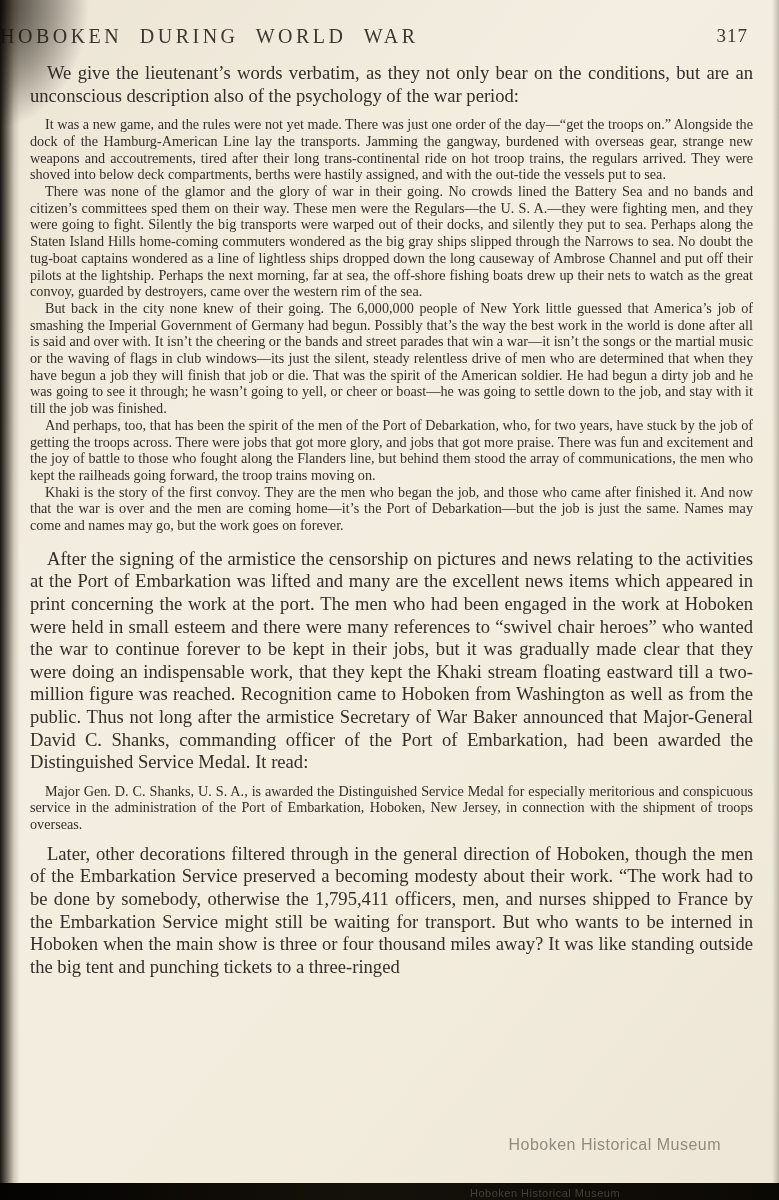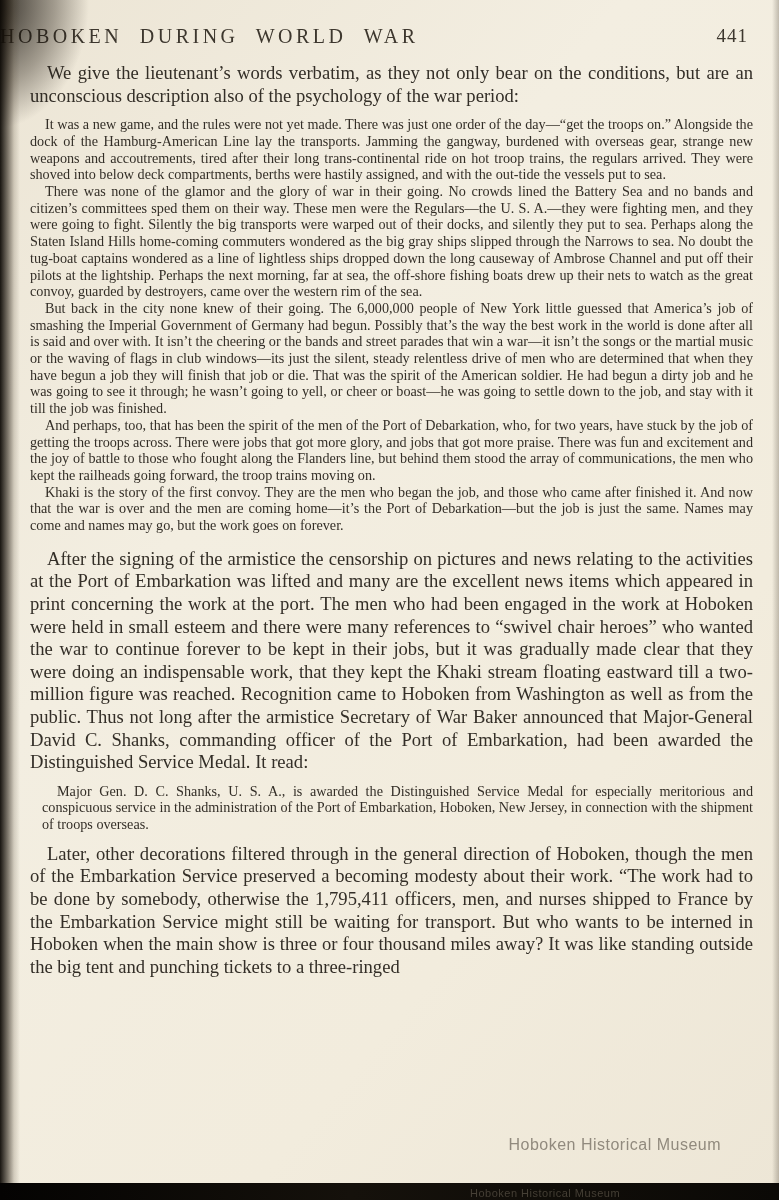--- a/index.html
+++ b/index.html
@@ -62,21 +62,21 @@
   }
   .quote-block { margin: 2px 0 14px 0; }
   .quote {
     font-size: 14.2px;
     line-height: 16.7px;
     text-align: justify;
     text-indent: 15px;
     margin: 0;
   }
   .cite-block {
-    margin: 4px 0 10px 12px;
+    margin: 4px 0 10px 0;
   }
   .watermark {
     position: absolute;
     right: 58px;
     bottom: 46px;
     font-family: "Liberation Sans", sans-serif;
     font-size: 16px;
     color: rgba(128,121,109,0.85);
     letter-spacing: 0.5px;
     z-index: 3;
@@ -102,21 +102,21 @@
 <body>
 
 <div class="page">
 
   <div class="corner-blot"></div>
   <div class="edge-left"></div>
   <div class="edge-right"></div>
 
   <header class="page-header">
     <span class="title">HOBOKEN DURING WORLD WAR</span>
-    <span class="page-number">441</span>
+    <span class="page-number">317</span>
   </header>
 
   <main class="content">
 
     <p class="lead">We give the lieutenant’s words verbatim, as they not only bear on the conditions, but are an unconscious description also of the psychology of the war period:</p>
 
     <div class="quote-block">
       <p class="quote">It was a new game, and the rules were not yet made.  There was just one order of the day—“get the troops on.”  Alongside the dock of the Hamburg-American Line lay the transports.  Jamming the gangway, burdened with overseas gear, strange new weapons and accoutrements, tired after their long trans-continental ride on hot troop trains, the regulars arrived.  They were shoved into below deck compartments, berths were hastily assigned, and with the out-tide the vessels put to sea.</p>
       <p class="quote">There was none of the glamor and the glory of war in their going.  No crowds lined the Battery Sea and no bands and citizen’s committees sped them on their way.  These men were the Regulars—the U. S. A.—they were fighting men, and they were going to fight.  Silently the big transports were warped out of their docks, and silently they put to sea.  Perhaps along the Staten Island Hills home-coming commuters wondered as the big gray ships slipped through the Narrows to sea.  No doubt the tug-boat captains wondered as a line of lightless ships dropped down the long causeway of Ambrose Channel and put off their pilots at the lightship.  Perhaps the next morning, far at sea, the off-shore fishing boats drew up their nets to watch as the great convoy, guarded by destroyers, came over the western rim of the sea.</p>
       <p class="quote">But back in the city none knew of their going.  The 6,000,000 people of New York little guessed that America’s job of smashing the Imperial Government of Germany had begun.  Possibly that’s the way the best work in the world is done after all is said and over with.  It isn’t the cheering or the bands and street parades that win a war—it isn’t the songs or the martial music or the waving of flags in club windows—its just the silent, steady relentless drive of men who are determined that when they have begun a job they will finish that job or die.  That was the spirit of the American soldier.  He had begun a dirty job and he was going to see it through; he wasn’t going to yell, or cheer or boast—he was going to settle down to the job, and stay with it till the job was finished.</p>

